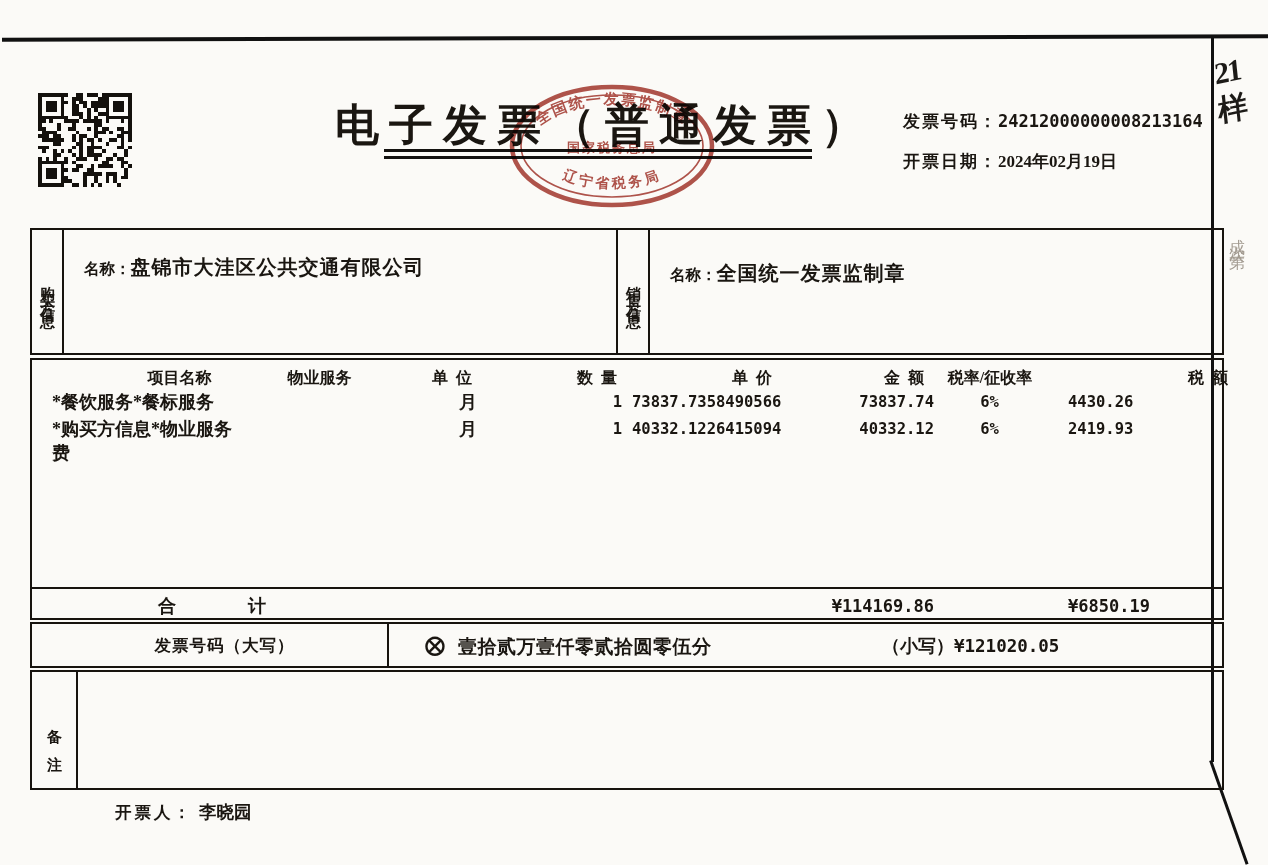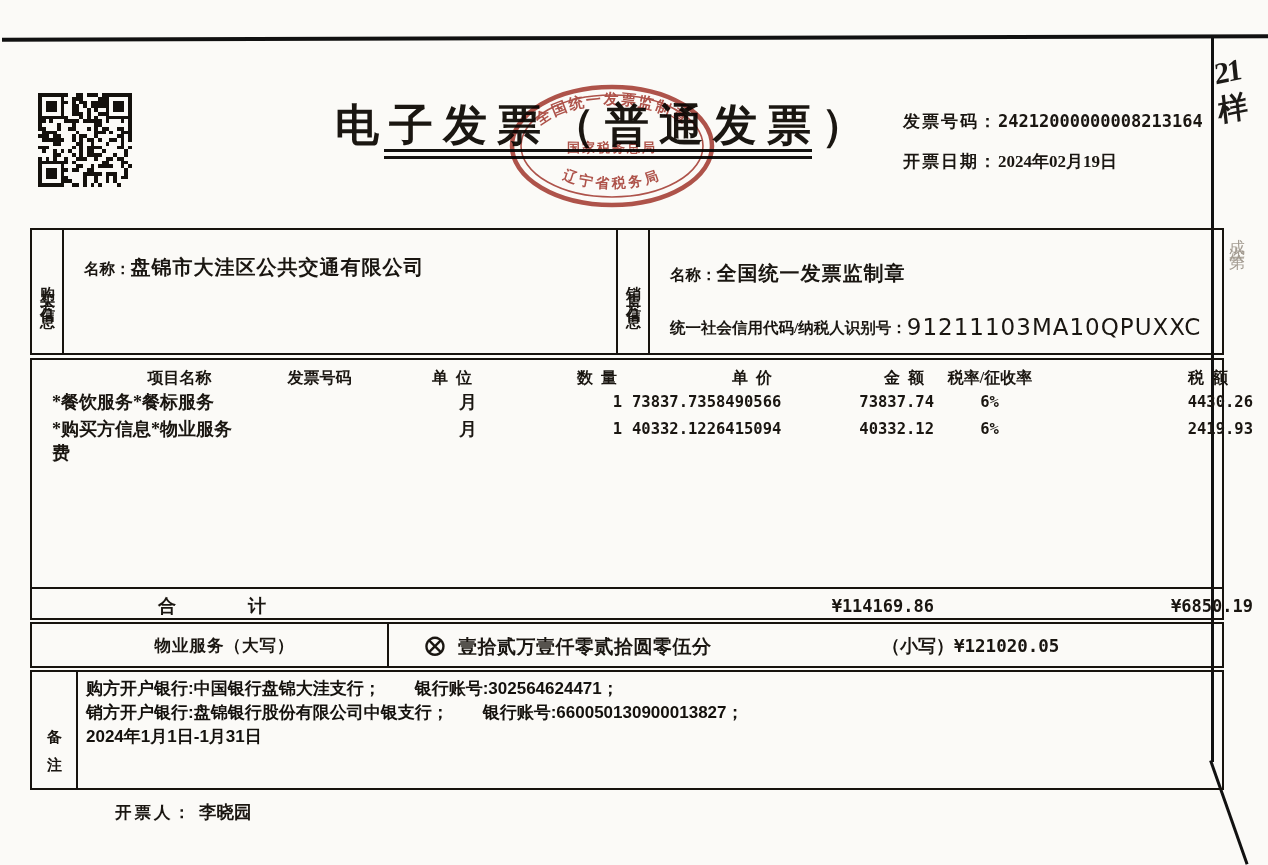--- a/index.html
+++ b/index.html
@@ -54,21 +54,21 @@
   .row { position:absolute; left:0; right:0; }
   .cell { position:absolute; font-size:15.5px; white-space:pre-line; line-height:24px; }
   .cjk { font-size:18px; font-weight:700;margin-left:16px; }
   .num { font-family:"DejaVu Sans Mono","Liberation Mono",monospace; font-weight:600; font-size:15.5px; }
   .c-name  { left:4px;   width:352px; text-align:left; }
   .c-unit  { left:375px; width:90px;  text-align:center; }
   .c-qty   { left:500px; width:90px;  text-align:right; }
   .c-price { left:600px; width:158px; text-align:left; }
   .c-amt   { left:770px; width:132px; text-align:right; }
   .c-rate  { left:915px; width:85px;  text-align:center; }
-  .c-tax   { left:1099px;width:122px; text-align:right; }
+  .c-tax   { left:1036px;width:122px; }
   .h1{left:80px;width:135px;} .h2{left:240px;width:95px;} .h3{left:375px;width:90px;text-align:center;}
   .h4{left:520px;width:90px;} .h5{left:670px;width:100px;} .h6{left:820px;width:104px;}
   .h7{left:908px;width:100px;} .h8{left:1135px;width:82px;}
   .sum-label { position:absolute; left:126px; font-size:18px; font-weight:700; white-space:pre; }
   .sum-num { font-size:17px; }
   
   .grand { left:30px; top:622px; width:1194px; height:46px; }
   .grand-label { position:absolute; left:0; top:11px; width:385px; text-align:center;
     font-size:16.5px; font-weight:700; letter-spacing:1px; }
   .anti-fraud { position:absolute; left:390px; top:3px; font-size:31px; font-weight:400; }
@@ -445,28 +445,25 @@
     <div class="vdiv" style="left:584px"></div>
     <div class="vdiv" style="left:616px"></div>
     <div class="vlabel" style="left:0;width:30px">购买方信息</div>
     <div class="party-name" style="left:52px;top:16px">
       <span>名称：</span><b>盘锦市大洼区公共交通有限公司</b>
     </div>
     <div class="vlabel" style="left:586px;width:30px">销售方信息</div>
     <div class="party-name" style="left:638px;top:22px">
       <span>名称：</span><b>全国统一发票监制章</b>
     </div>
-    <div class="party-tax" style="left:638px;top:84px">
-      <span>统一社会信用代码/纳税人识别号：</span><b>91211103MA10QPUXXC</b>
-    </div>
   </div>
 
   <div class="bx items">
     <div class="hcell h1">项目名称</div>
-    <div class="hcell h2">发票号码</div>
+    <div class="hcell h2">物业服务</div>
     <div class="hcell h3">单  位</div>
     <div class="hcell h4">数  量</div>
     <div class="hcell h5">单  价</div>
     <div class="hcell h6">金  额</div>
     <div class="hcell h7">税率/征收率</div>
     <div class="hcell h8">税  额</div>
 
     <div class="row" style="top:30px">
       <div class="cell cjk c-name">*餐饮服务*餐标服务</div>
       <div class="cell cjk c-unit">月</div>
@@ -490,33 +487,30 @@
     <div class="hline" style="top:227px"></div>
     <div class="row" style="top:234px">
       <div class="sum-label">合　　　　计</div>
       <div class="cell num sum-num c-amt">¥114169.86</div>
       <div class="cell num sum-num c-tax">¥6850.19</div>
     </div>
   </div>
 
   <div class="bx grand">
     <div class="vdiv" style="left:355px"></div>
-    <div class="grand-label">物业服务（大写）</div>
+    <div class="grand-label">发票号码（大写）</div>
     <div class="anti-fraud">⊗</div>
     <div class="words">壹拾贰万壹仟零贰拾圆零伍分</div>
     <div class="figures">
       <span>（小写）</span><span class="fam">¥121020.05</span>
     </div>
   </div>
 
   <div class="bx remarks">
     <div class="vdiv" style="left:44px"></div>
     <div class="vlabel" style="left:0;width:44px;letter-spacing:26px;padding-top:26px">备注</div>
-    <div class="remarks-body">购方开户银行:中国银行盘锦大洼支行；　　银行账号:302564624471；
-销方开户银行:盘锦银行股份有限公司中银支行；　　银行账号:660050130900013827；
-2024年1月1日-1月31日</div>
   </div>
 
   <div class="drawer">
     <span class="lab">开票人：</span><span class="val">李晓园</span>
   </div>
 
 </div>
 
 </body></html>

